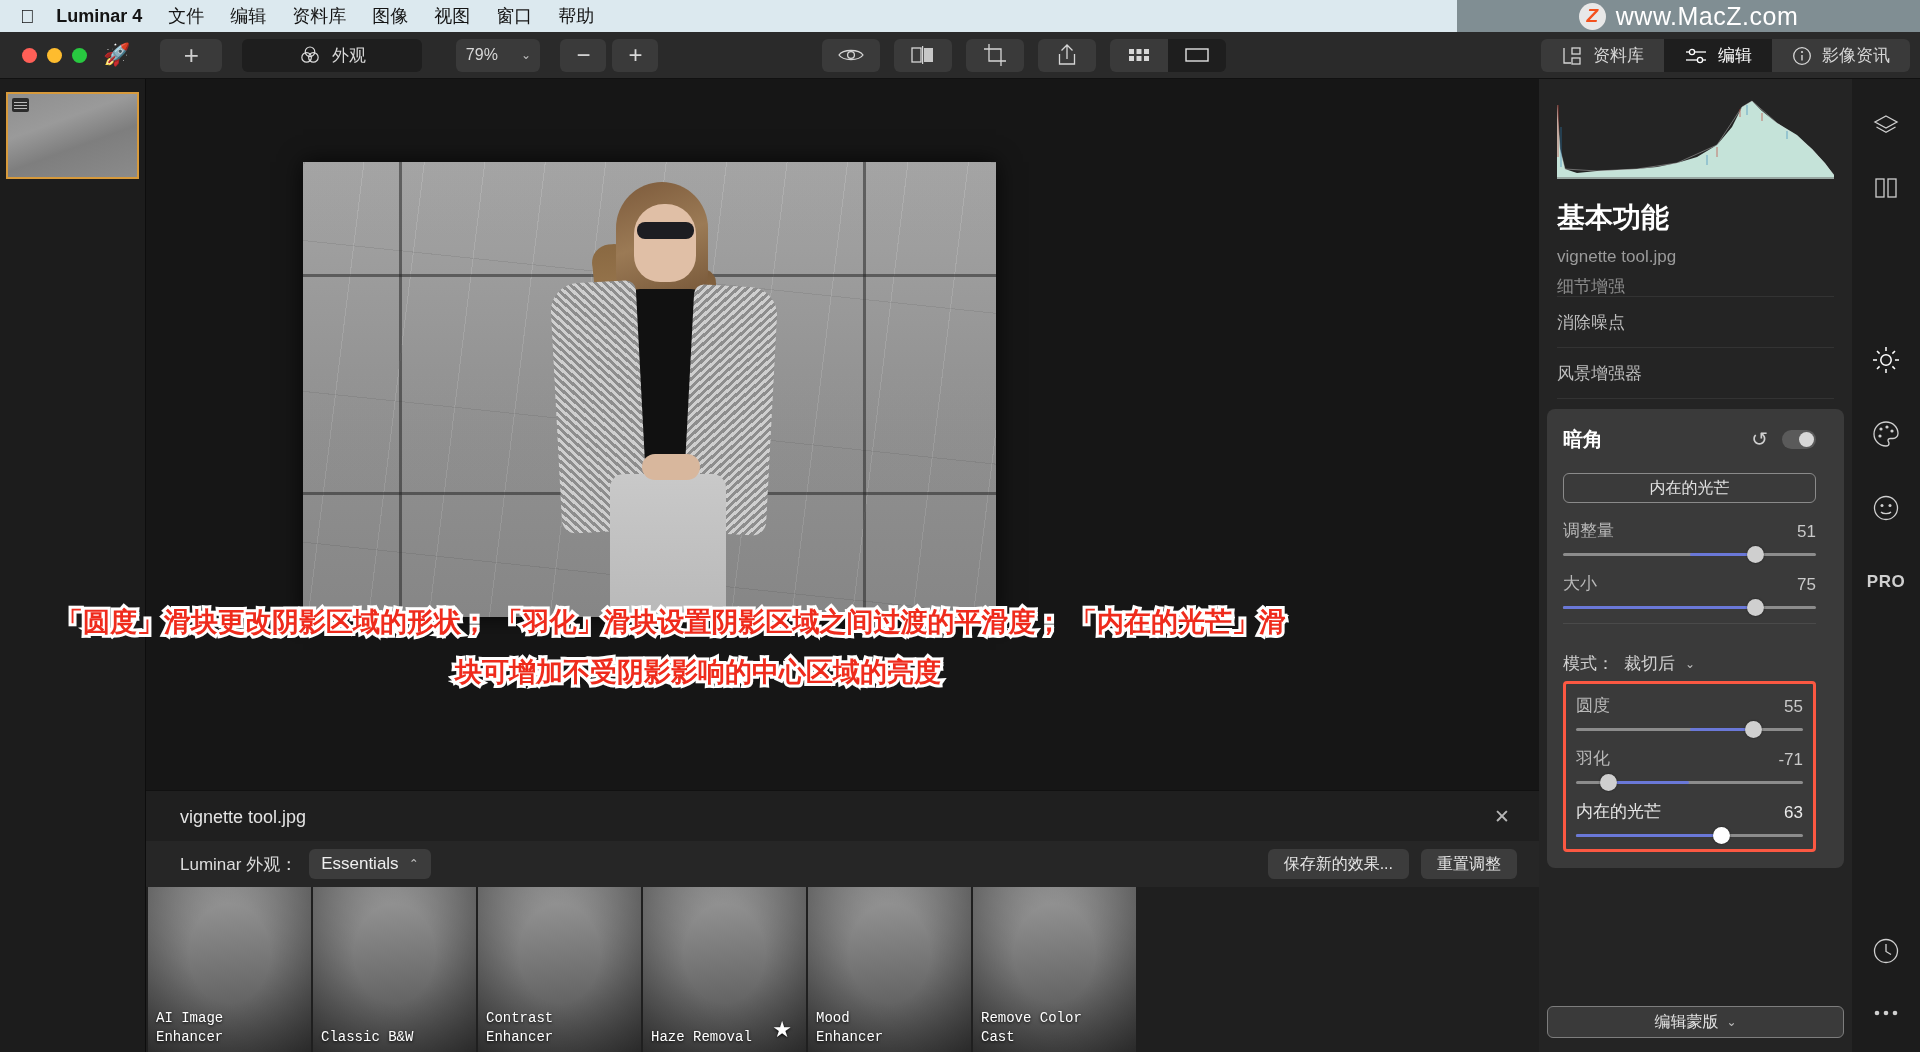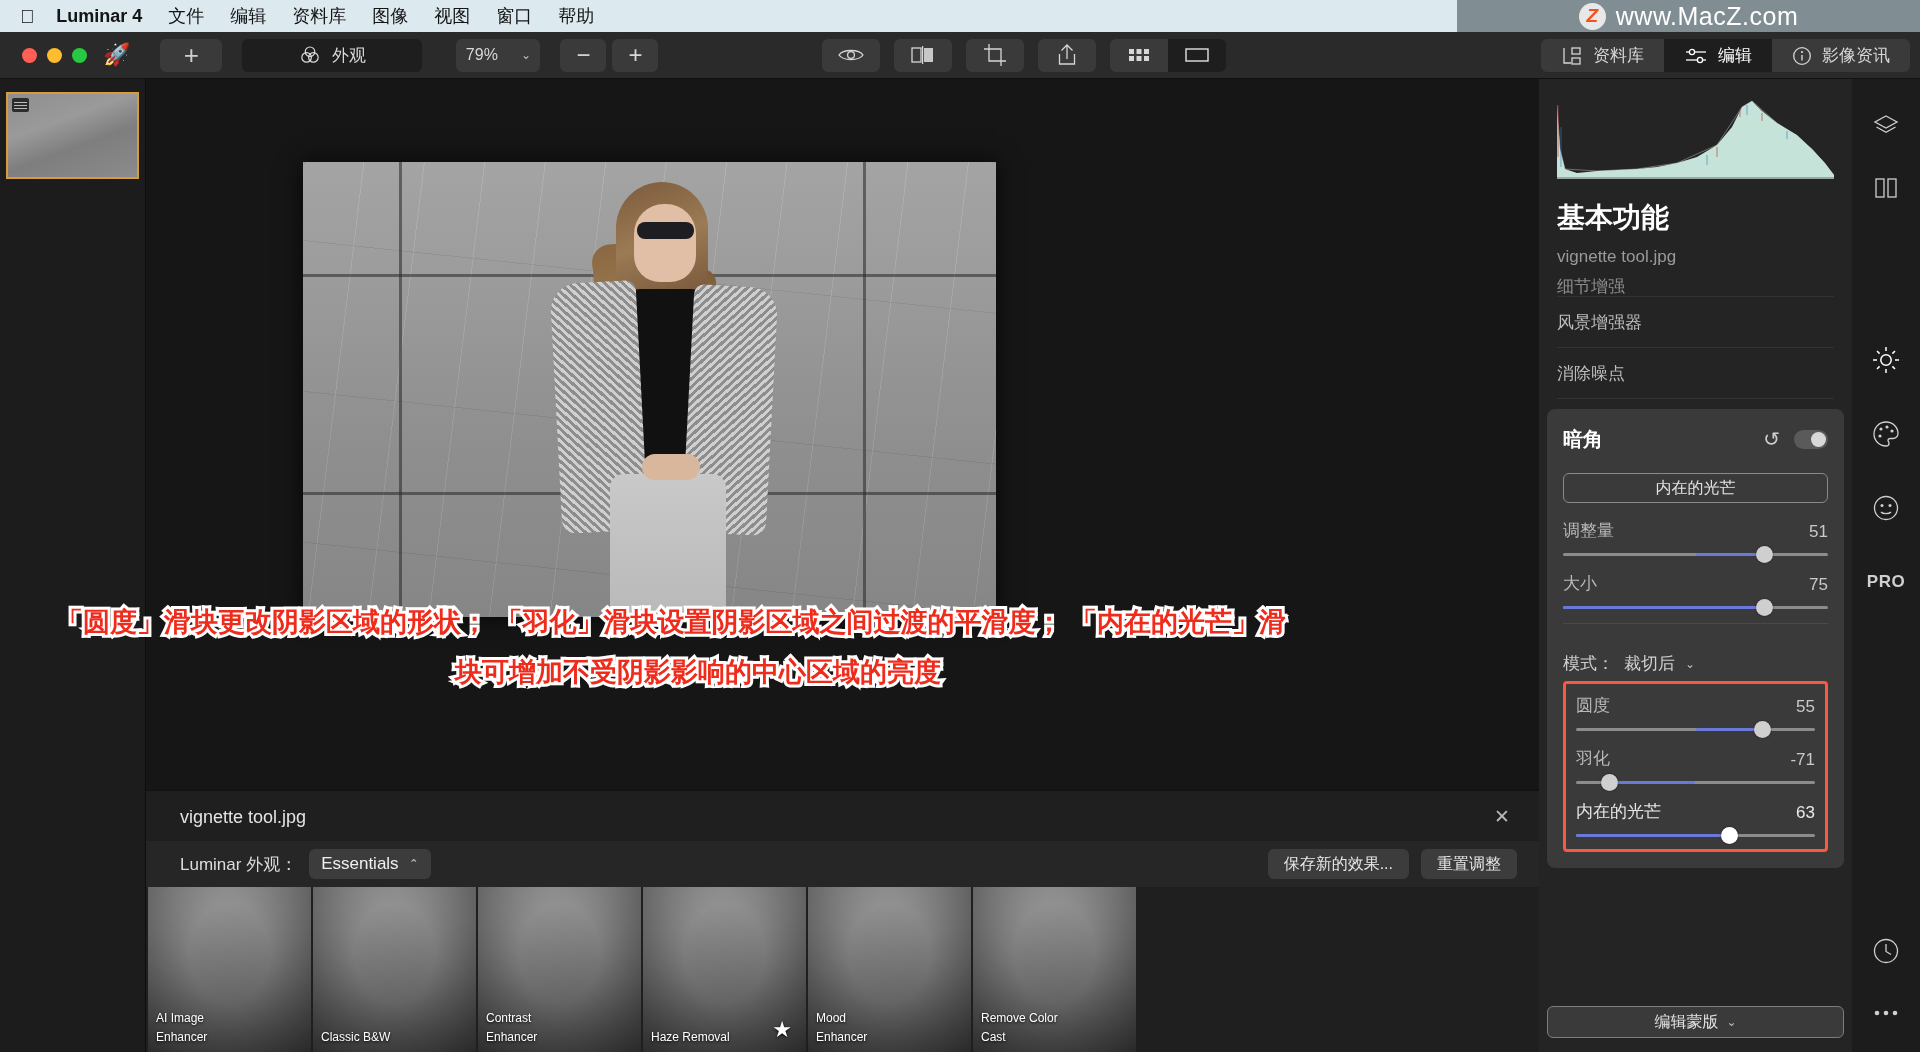--- a/index.html
+++ b/index.html
@@ -91,21 +91,21 @@
   .hist svg{display:block;}
   .rp-title{position:absolute;left:18px;top:120px;font-size:28px;font-weight:bold;color:#fff;}
   .rp-file{position:absolute;left:18px;top:168px;font-size:17px;color:#9a9a9a;}
   .rp-scrolled{position:absolute;left:18px;top:196px;right:18px;}
   .rp-row{height:51px;display:flex;align-items:center;border-bottom:1px solid #333;
     color:#bdbdbd;font-size:17px;}
   .rp-row.clip{height:22px;align-items:flex-start;overflow:hidden;color:#8d8d8d;}
 
   
   .vcard{position:absolute;left:8px;top:330px;right:8px;background:#3a3a3a;border-radius:8px;
-    padding:14px 16px 16px 16px;}
+    padding:14px 28px 16px 16px;}
   .vhead{display:flex;align-items:center;justify-content:space-between;height:32px;}
   .vtitle{font-size:20px;font-weight:bold;color:#fff;}
   .vhead-ico{display:flex;align-items:center;gap:14px;}
   .undo{font-size:20px;color:#cfcfcf;}
   .toggle{width:34px;height:19px;border-radius:10px;background:#5a5a5a;position:relative;}
   .toggle i{position:absolute;right:2px;top:2px;width:15px;height:15px;border-radius:50%;background:#d8d8d8;}
   .btn-outline{margin-top:18px;height:30px;border:1px solid #8a8a8a;border-radius:6px;
     display:flex;align-items:center;justify-content:center;color:#e2e2e2;font-size:16px;}
   .sl{margin-top:16px;}
   .sl-top{display:flex;justify-content:space-between;align-items:flex-end;color:#b9b9b9;font-size:17px;}
@@ -141,22 +141,22 @@
   .pr-lbl{margin-left:34px;color:#dcdcdc;font-size:17px;}
   .pr-sel{margin-left:12px;height:30px;padding:0 12px;background:#3c3c3c;border-radius:6px;
     display:flex;align-items:center;gap:10px;color:#efefef;font-size:17px;}
   .pr-btns{position:absolute;right:22px;top:8px;display:flex;gap:12px;}
   .pr-btn{height:30px;padding:0 16px;background:#3c3c3c;border-radius:6px;display:flex;align-items:center;
     color:#e6e6e6;font-size:16px;}
   .pr-grid{position:absolute;left:0;right:0;top:96px;bottom:0;display:flex;}
   .pcard{position:relative;width:163px;height:166px;margin-left:2px;overflow:hidden;}
   .pcard .pimg{position:absolute;inset:0;background:linear-gradient(175deg,#9b9b9b,#6f6f6f 55%,#4a4a4a);}
   .pcard .pdark{position:absolute;inset:0;background:radial-gradient(ellipse at 50% 40%,rgba(0,0,0,0) 35%,rgba(0,0,0,.45));}
-  .pcard .plabel{position:absolute;left:8px;bottom:6px;color:#fff;font-size:12px;line-height:19px;
-    text-shadow:0 1px 3px rgba(0,0,0,.9);}
+  .pcard .plabel{position:absolute;left:8px;bottom:6px;color:#fff;font-size:14px;line-height:19px;
+    text-shadow:0 1px 3px rgba(0,0,0,.9);font-family:Liberation Mono, monospace;}
   .pcard .pstar{position:absolute;right:14px;bottom:10px;color:#fff;font-size:22px;text-shadow:0 1px 3px #000;}
 
   
   .anno{position:absolute;z-index:30;color:#ef2b1c;font-weight:bold;font-size:27px;line-height:40px;
     white-space:nowrap;
     -webkit-text-stroke:6px #fff;paint-order:stroke fill;}
   .anno.l1{left:56px;top:570px;}
   .anno.l2{left:455px;top:620px;}
 </style>
 </head>
@@ -388,24 +388,24 @@
       </svg>
     </div>
     <div class="rp-title">基本功能</div>
     <div class="rp-file">vignette tool.jpg</div>
 
     <div class="rp-scrolled">
       <div class="rp-row clip">
         <span>细节增强</span>
       </div>
       <div class="rp-row">
+        <span>消除噪点</span>
+      </div>
+      <div class="rp-row">
         <span>风景增强器</span>
-      </div>
-      <div class="rp-row">
-        <span>消除噪点</span>
       </div>
     </div>
 
     <div class="vcard">
       <div class="vhead">
         <span class="vtitle">暗角</span>
         <span class="vhead-ico">
           <span class="undo">↺</span>
           <span class="toggle">
               <i></i>

